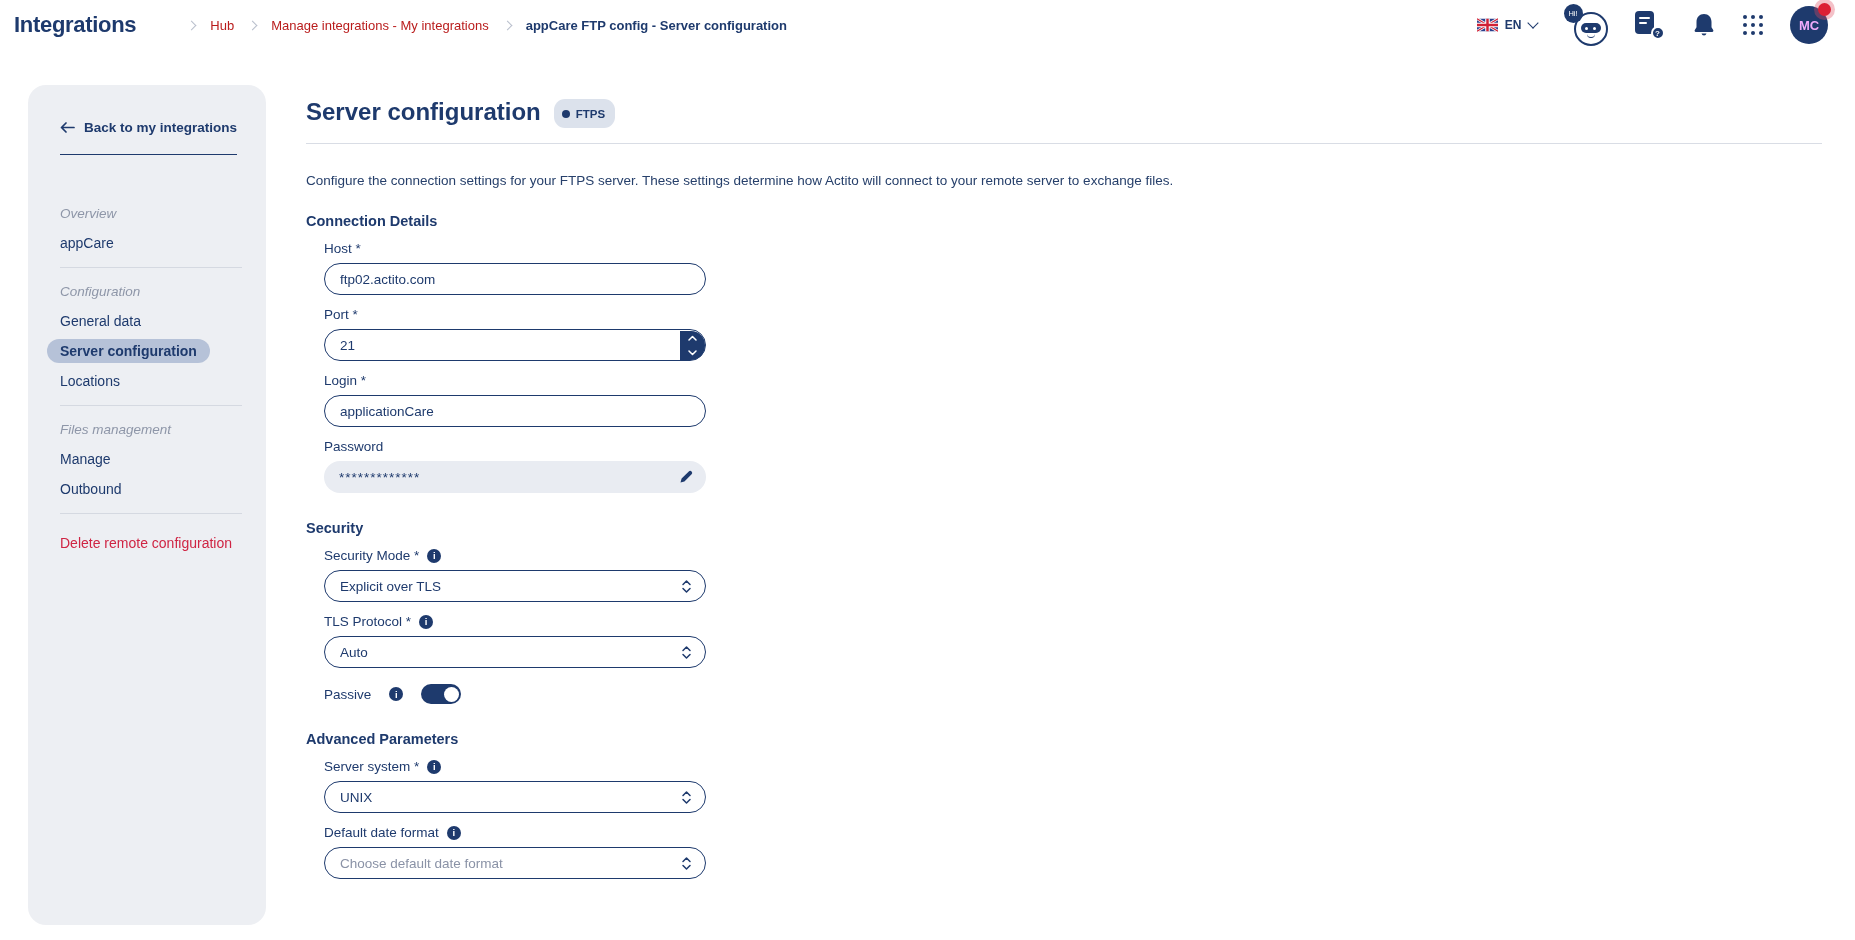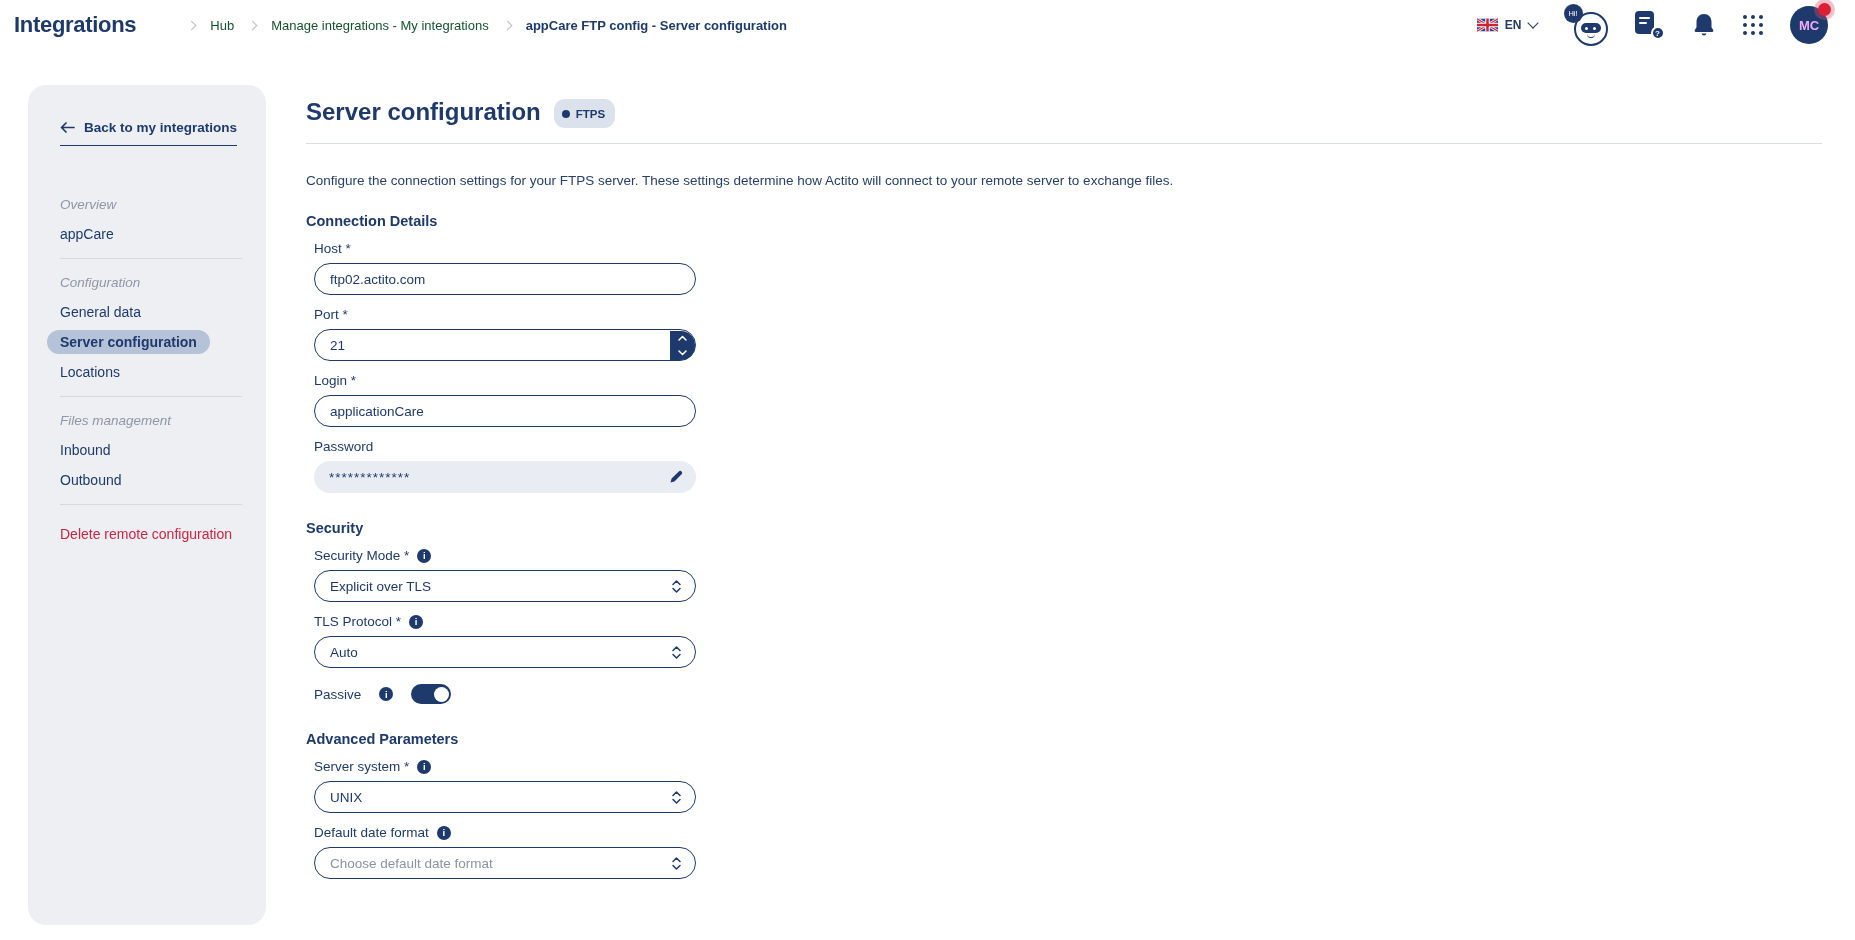--- a/index.html
+++ b/index.html
@@ -13,21 +13,21 @@
   }
 
   
   .topbar {
     display: flex; align-items: center;
     height: 50px; padding: 0 27px 0 14px;
     background: #fff;
   }
   .app-title { font-size: 22px; font-weight: 700; color: #1e3a6d; letter-spacing: -0.3px; cursor: pointer; }
   .breadcrumb { display: flex; align-items: center; margin-left: 52px; gap: 15px; font-size: 13px; }
-  .crumb { color: #14532d; cursor: pointer; white-space: nowrap; }
+  .crumb { color: #b91c1c; cursor: pointer; white-space: nowrap; }
   .crumb.current { font-weight: 600; color: #1e3a6d; }
   .crumb-sep {
     width: 7px; height: 7px;
     border: solid #b9bfcc; border-width: 0 1.6px 1.6px 0;
     transform: rotate(-45deg); margin-top: 1px;
   }
   .topbar-right { margin-left: auto; display: flex; align-items: center; gap: 27px; }
   .lang { display: flex; align-items: center; gap: 7px; cursor: pointer; }
   .lang-label { font-size: 12px; font-weight: 600; color: #1e3a6d; }
   .chev-down {
@@ -92,21 +92,21 @@
 
   
   .sidebar {
     position: absolute; left: 28px; top: 85px; width: 238px; height: 840px;
     background: #edeff3; border-radius: 18px;
     padding: 34px 24px 0 32px;
   }
   .back-link {
     display: inline-flex; align-items: center; gap: 9px;
     color: #1e3a6d; font-size: 13.5px; font-weight: 600;
-    border-bottom: 1.3px solid #1e3a6d; padding-bottom: 10px; cursor: pointer;
+    border-bottom: 1.3px solid #1e3a6d; padding-bottom: 19px; cursor: pointer;
   }
   .nav { margin-top: 44px; }
   .nav-title {
     font-style: italic; color: #8e96a8; font-size: 13.5px;
     height: 29px; display: flex; align-items: center;
   }
   .nav-row { height: 30px; display: flex; align-items: center; }
   .nav-item { color: #1e3a6d; font-size: 14px; cursor: pointer; }
   .nav-item.selected {
     background: #b6c2d8; font-weight: 700;
@@ -125,21 +125,21 @@
     background: #dce2ec; border-radius: 11px; height: 29px; padding: 0 10px 0 8px;
     color: #1e3a6d; font-size: 11.5px; font-weight: 600; margin-top: 3px;
   }
   .badge-dot { width: 8px; height: 8px; background: #1e3a6d; border-radius: 50%; }
   .title-divider { border: none; border-top: 1px solid #d9dde5; margin-top: 15px; }
   .description { margin-top: 29px; font-size: 13.5px; color: #27406b; }
 
   .section-heading { font-size: 14.5px; font-weight: 700; color: #1e3a6d; }
   .mt-cd { margin-top: 25px; }
   .mt-sec { margin-top: 27px; }
-  .fields { margin-left: 8px; }
+  .fields { margin-left: 18px; }
   .field { margin-top: 12px; }
   .field-label {
     display: flex; align-items: center; gap: 8px;
     font-size: 13.5px; color: #1e3a6d; margin-bottom: 7px;
   }
   .info-icon {
     width: 14px; height: 14px; border-radius: 50%;
     background: #1e3a6d; color: #fff;
     font-size: 9.5px; font-weight: 700; font-style: normal;
     display: inline-flex; align-items: center; justify-content: center;
@@ -288,21 +288,21 @@
         <span class="nav-item selected">Server configuration</span>
       </div>
     <div class="nav-row">
         <span class="nav-item">Locations</span>
       </div>
 
     <hr class="side-divider">
 
     <div class="nav-title">Files management</div>
     <div class="nav-row">
-        <span class="nav-item">Inbound</span>
+        <span class="nav-item">Manage</span>
       </div>
     <div class="nav-row">
         <span class="nav-item">Outbound</span>
       </div>
 
     <hr class="side-divider">
 
     <div class="delete-link">
       <span>Delete remote configuration</span>
     </div>

